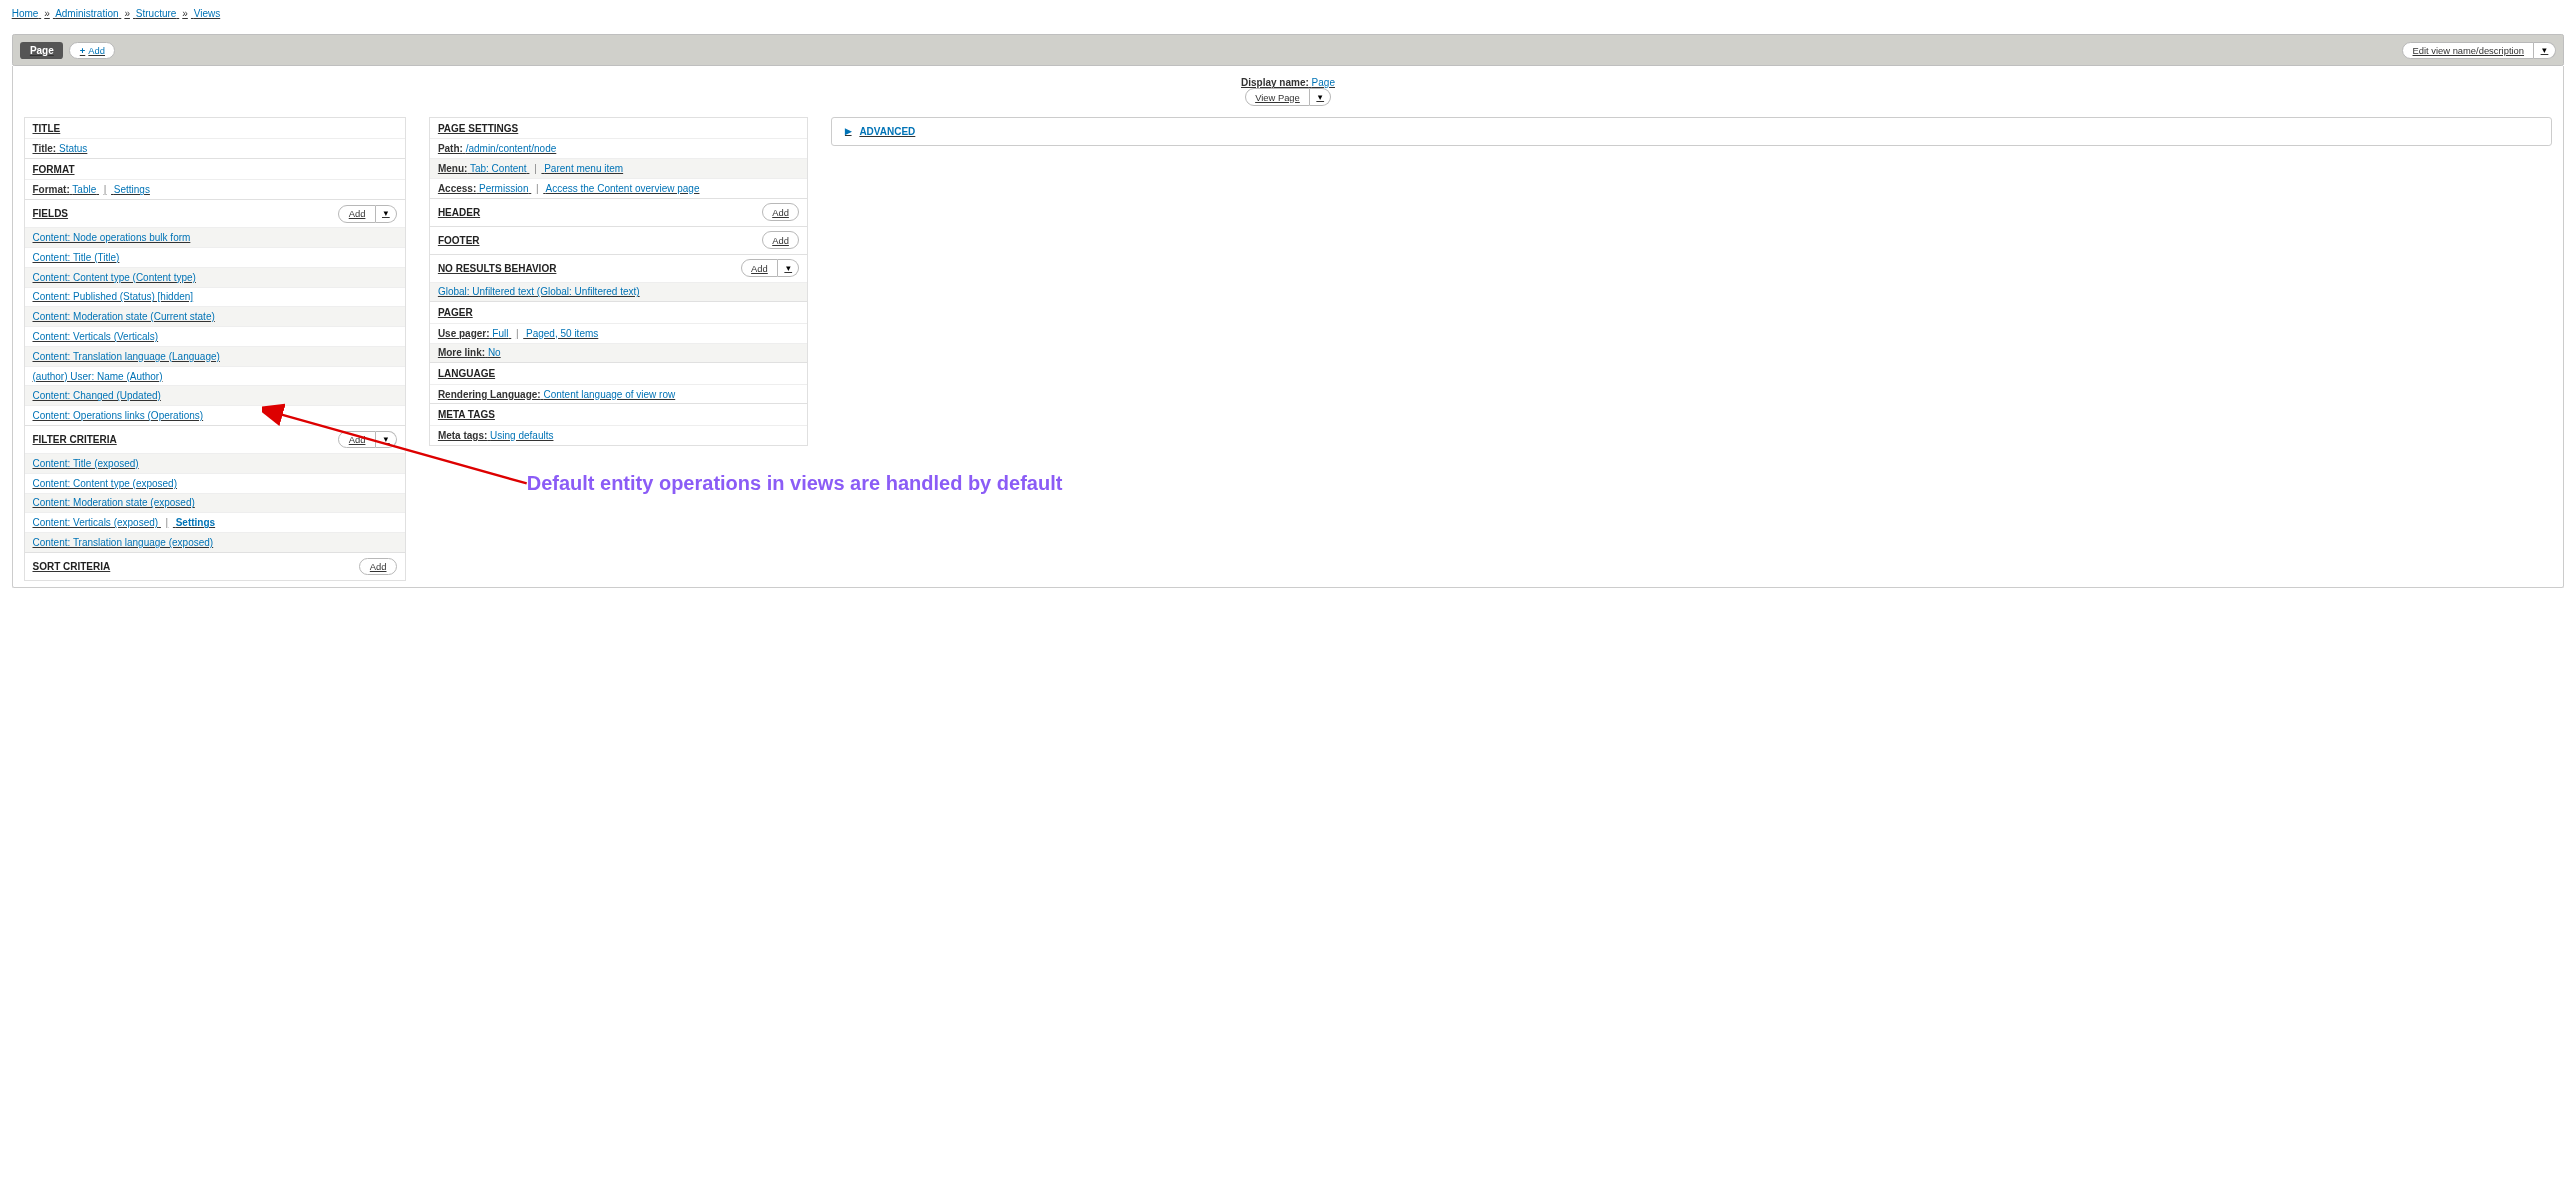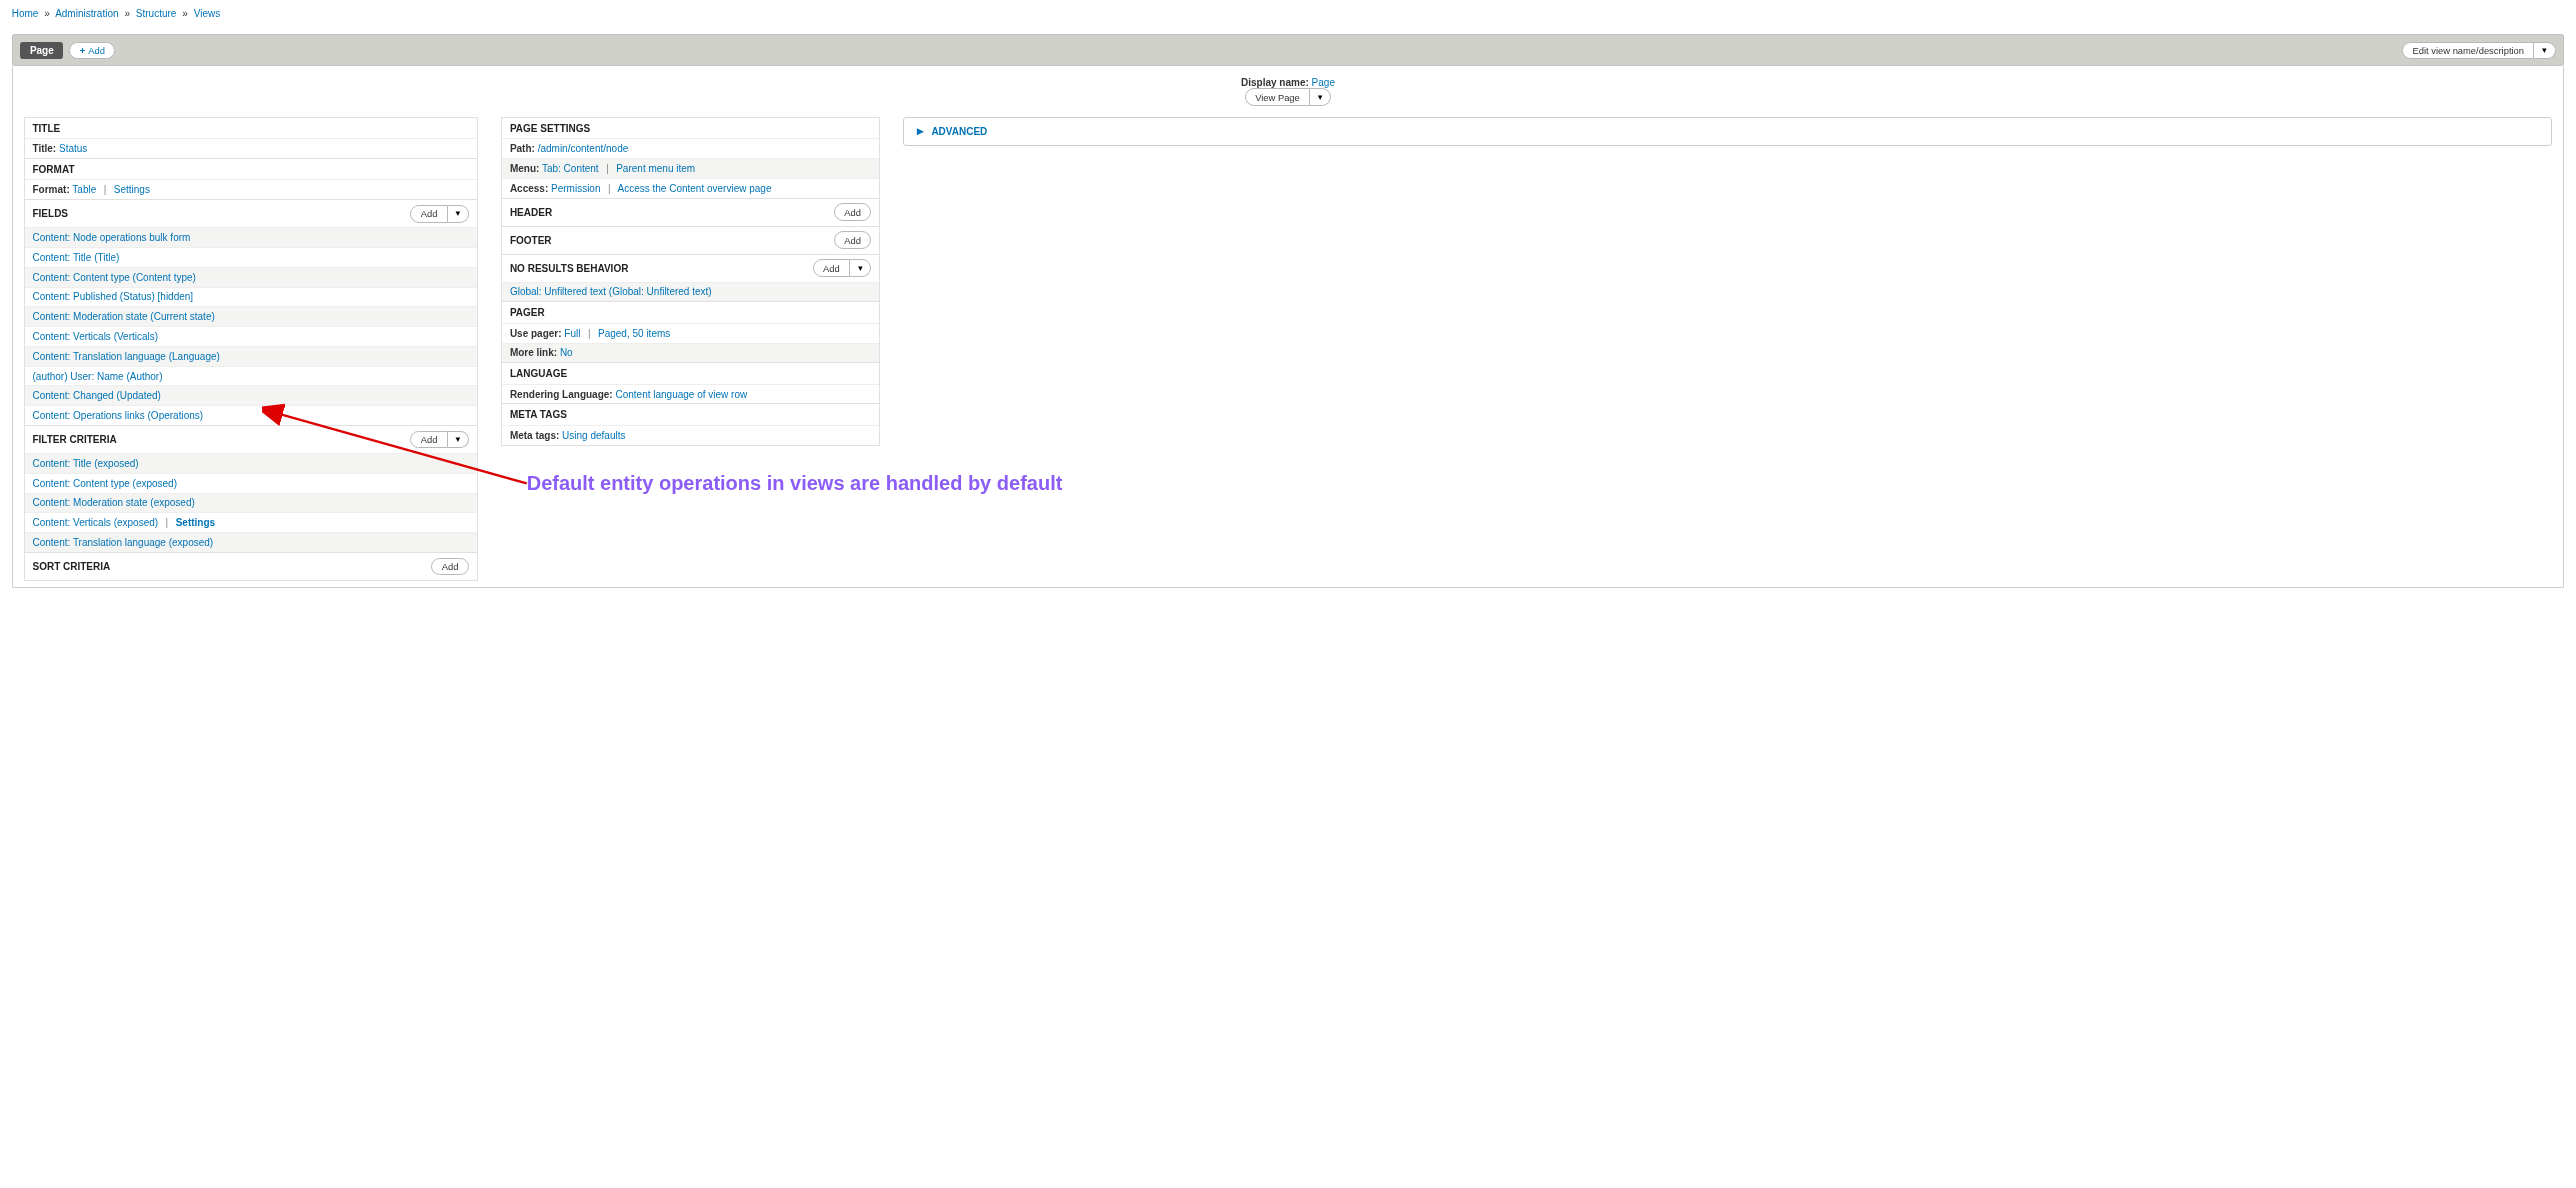--- a/index.html
+++ b/index.html
@@ -70,21 +70,21 @@
     display: flex;
     justify-content: space-between;
     align-items: center;
     margin-bottom: 11px;
     padding: 0 3.1px;
     flex-direction: column;
   }
   .display-name-row .label { font-weight: bold; color: #333; }
   .columns { display: flex; gap: 23.4px; align-items: flex-start; }
   .col { border: 0.8px solid #e0e0e0; }
-  .col-left { width: 454px; }
+  .col-left { width: 382px; }
   .col-mid { width: 379px; }
   .col-right { flex: 1; border: 0.8px solid #ccc; border-radius: 3.1px; }
   .section-header {
     display: flex;
     justify-content: space-between;
     align-items: center;
     padding: 4.7px 7.8px;
     border-top: 0.8px solid #e0e0e0;
     background: #fff;
   }
@@ -113,21 +113,21 @@
     position: absolute;
     pointer-events: none;
   }
   .annotation-text {
     position: absolute;
     color: #8b5cf6;
     font-weight: bold;
     font-size: 20px;
     pointer-events: none;
   }
-  .page-wrap { position: relative; }
+  .page-wrap { position: relative; text-decoration: underline; }
 </style>
 </head>
 <body>
 
 <div class="page-wrap">
 
 <div class="breadcrumb">
   <a>Home</a>
   <span class="sep">»</span>
   <a>Administration</a>

